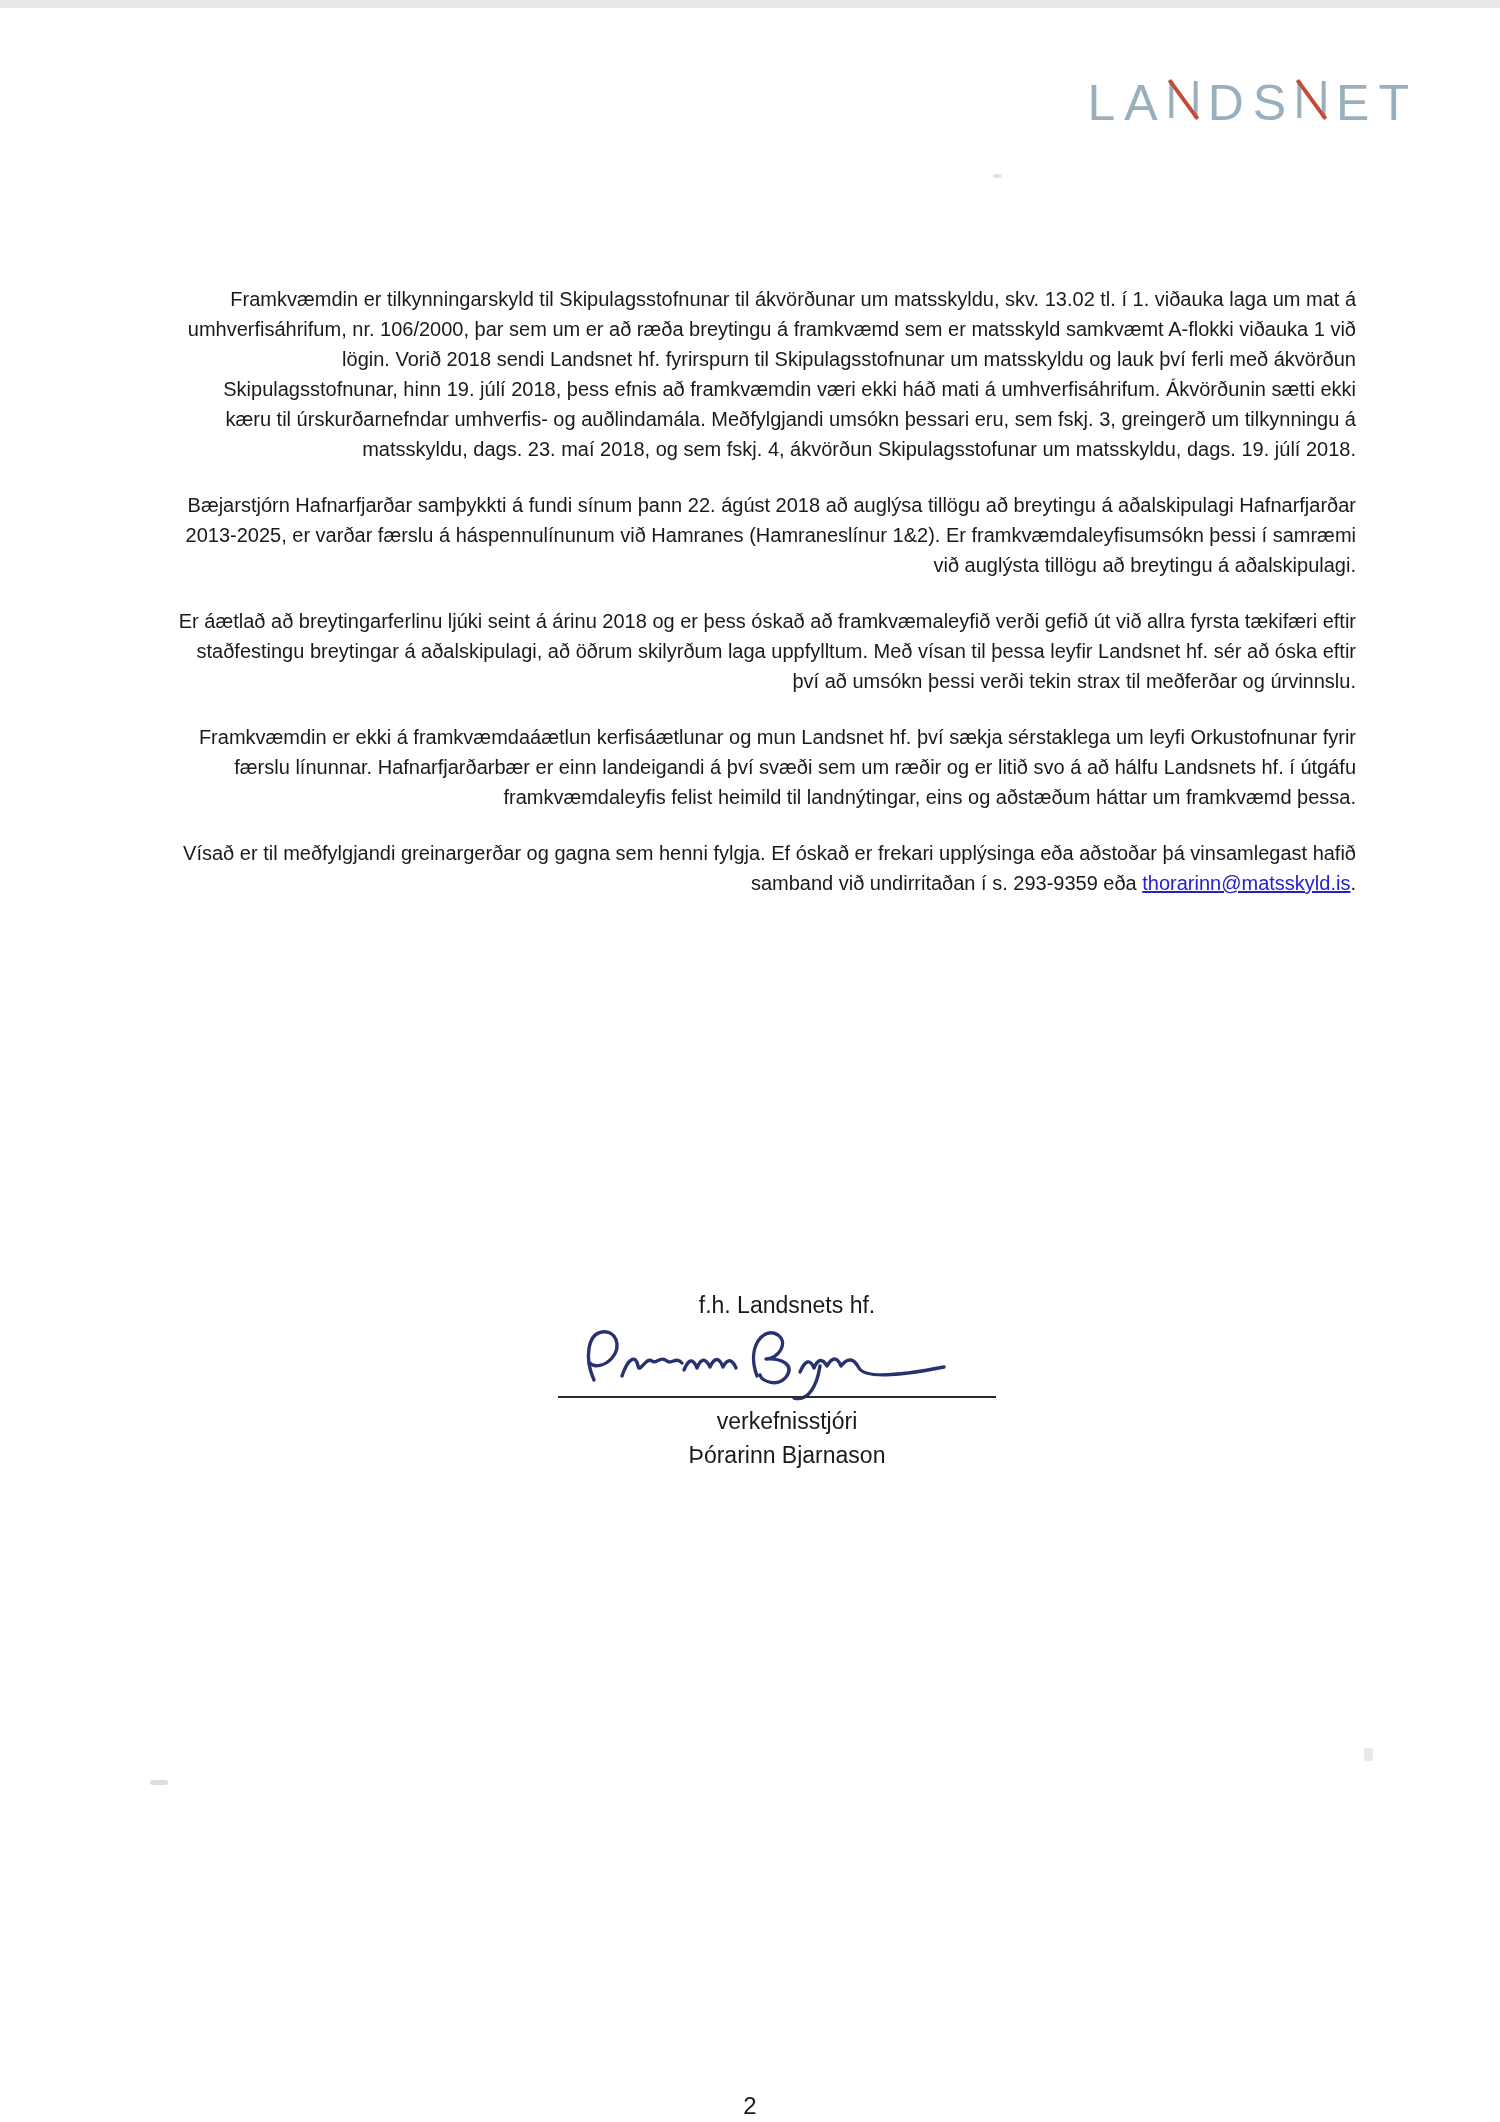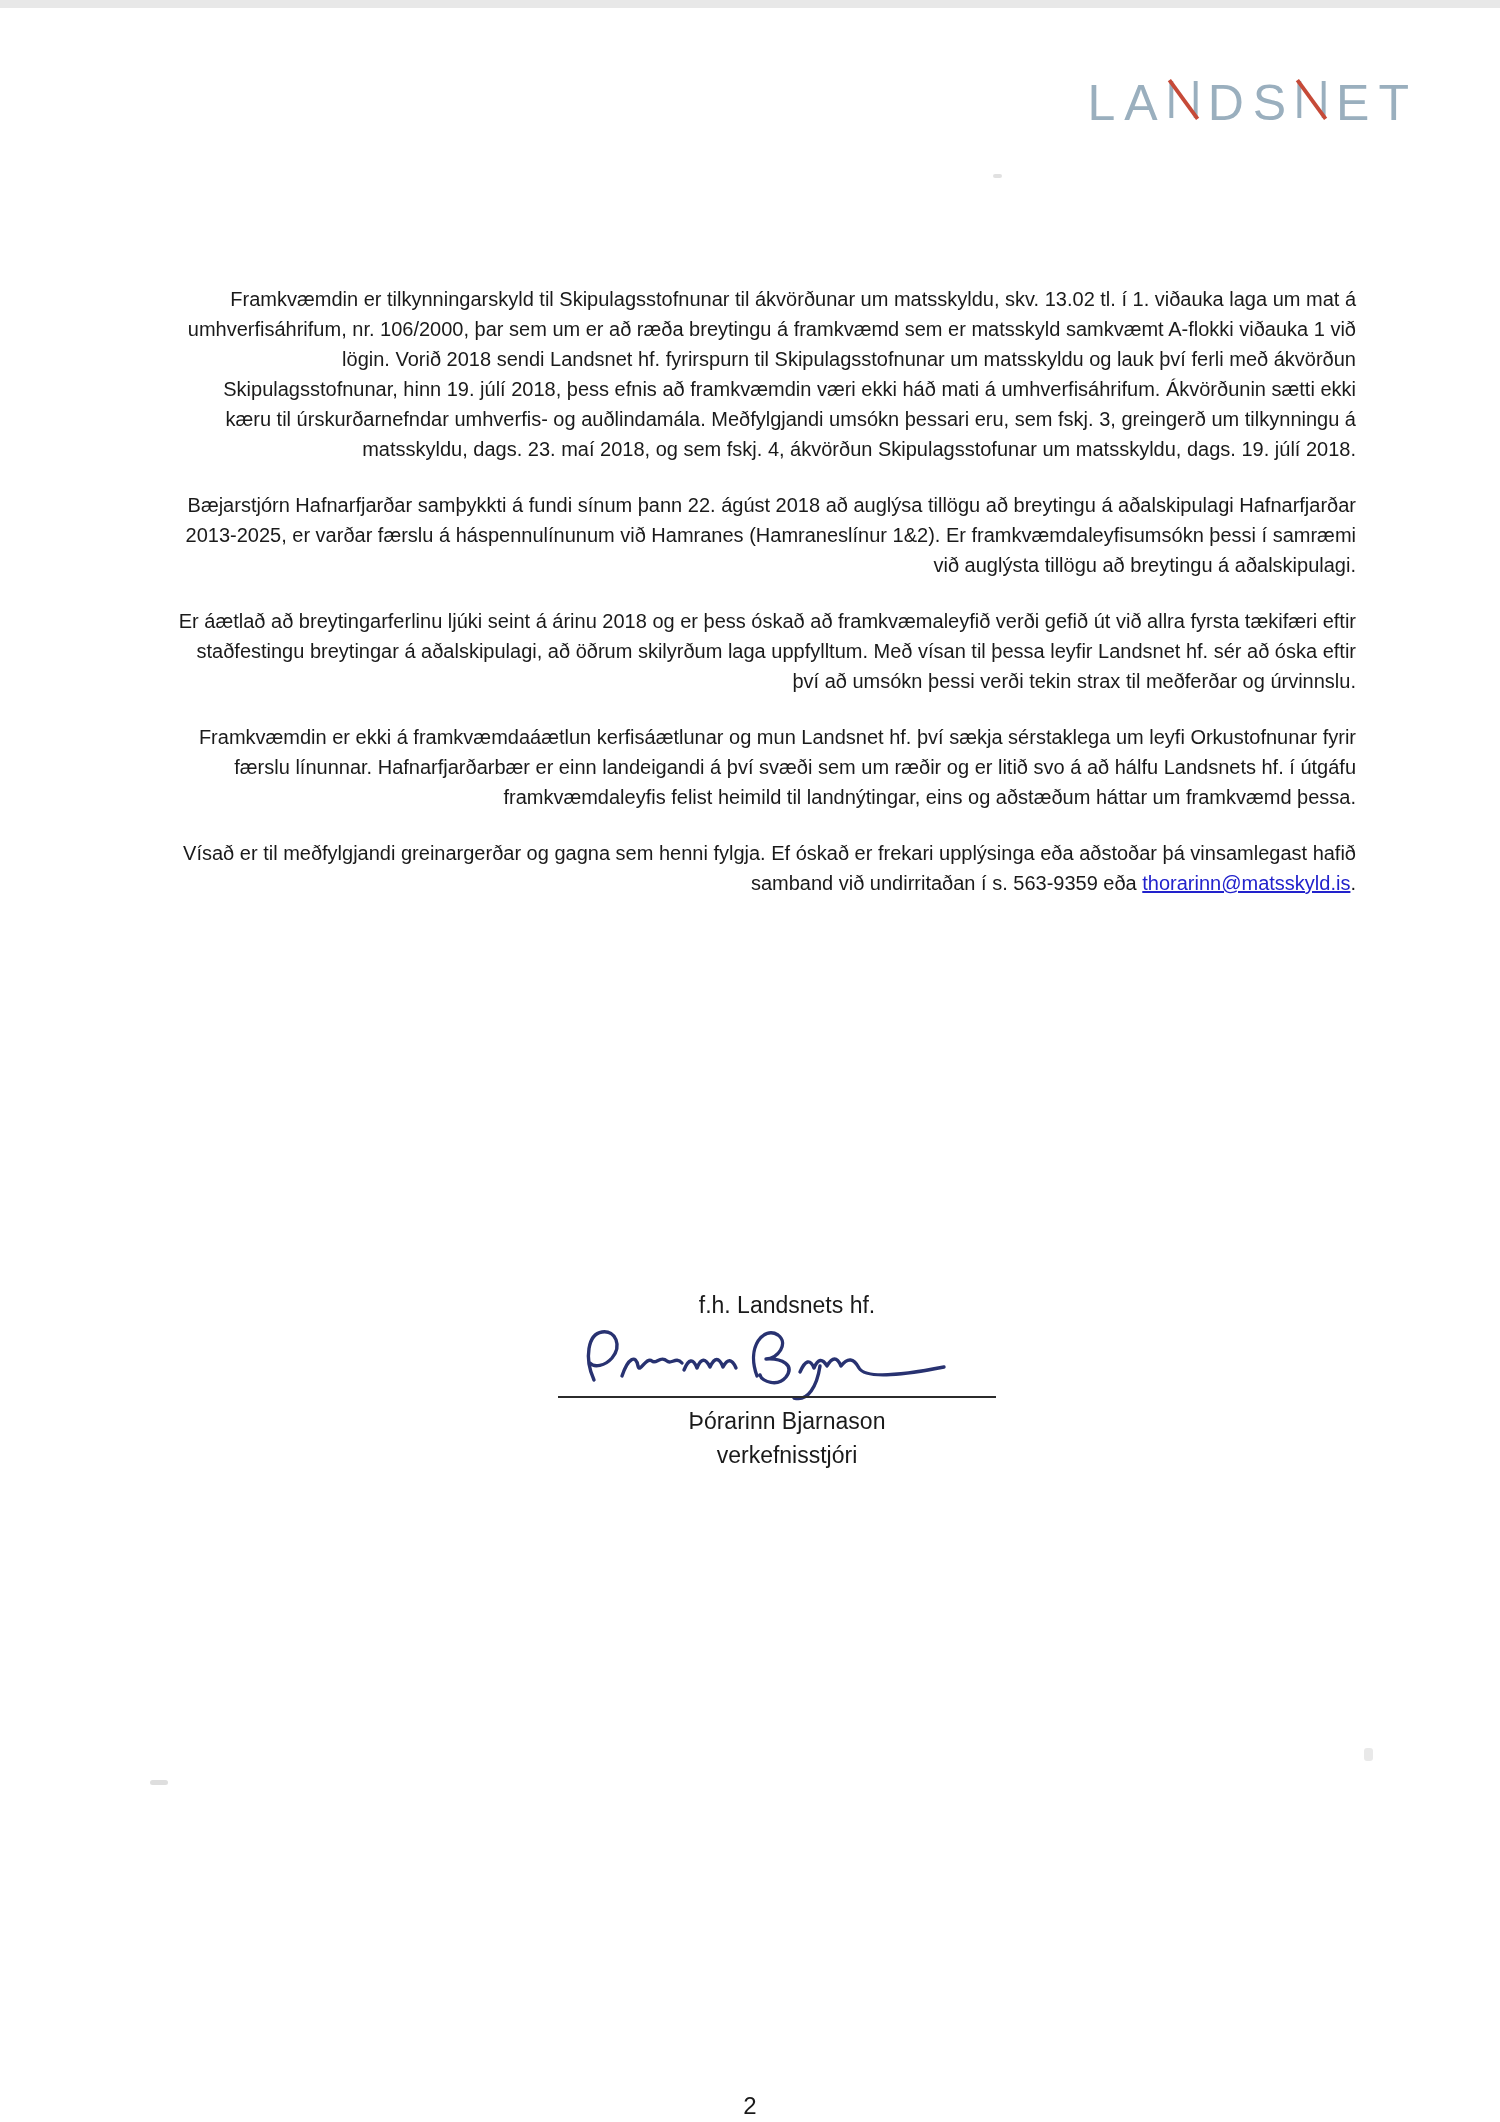--- a/index.html
+++ b/index.html
@@ -134,40 +134,40 @@
       <line x1="0.5" y1="-1" x2="29.5" y2="39" stroke="var(--logo-accent, #C64A38)" stroke-width="4"></line>
     </svg>
     <span class="logo-letter">ET</span>
   </div>
 
   <div class="content">
     <p class="para">Framkvæmdin er tilkynningarskyld til Skipulagsstofnunar til ákvörðunar um matsskyldu, skv. 13.02 tl. í 1. viðauka laga um mat á umhverfisáhrifum, nr. 106/2000, þar sem um er að ræða breytingu á framkvæmd sem er matsskyld samkvæmt A-flokki viðauka 1 við lögin. Vorið 2018 sendi Landsnet hf. fyrirspurn til Skipulagsstofnunar um matsskyldu og lauk því ferli með ákvörðun Skipulagsstofnunar, hinn 19. júlí 2018, þess efnis að framkvæmdin væri ekki háð mati á umhverfisáhrifum. Ákvörðunin sætti ekki kæru til úrskurðarnefndar umhverfis- og auðlindamála. Meðfylgjandi umsókn þessari eru, sem fskj. 3, greingerð um tilkynningu á matsskyldu, dags. 23. maí 2018, og sem fskj. 4, ákvörðun Skipulagsstofunar um matsskyldu, dags. 19. júlí 2018.</p>
     <p class="para">Bæjarstjórn Hafnarfjarðar samþykkti á fundi sínum þann 22. ágúst 2018 að auglýsa tillögu að breytingu á aðalskipulagi Hafnarfjarðar 2013-2025, er varðar færslu á háspennulínunum við Hamranes (Hamraneslínur 1&amp;2). Er framkvæmdaleyfisumsókn þessi í samræmi við auglýsta tillögu að breytingu á aðalskipulagi.</p>
     <p class="para">Er áætlað að breytingarferlinu ljúki seint á árinu 2018 og er þess óskað að framkvæmaleyfið verði gefið út við allra fyrsta tækifæri eftir staðfestingu breytingar á aðalskipulagi, að öðrum skilyrðum laga uppfylltum. Með vísan til þessa leyfir Landsnet hf. sér að óska eftir því að umsókn þessi verði tekin strax til meðferðar og úrvinnslu.</p>
     <p class="para">Framkvæmdin er ekki á framkvæmdaáætlun kerfisáætlunar og mun Landsnet hf. því sækja sérstaklega um leyfi Orkustofnunar fyrir færslu línunnar. Hafnarfjarðarbær er einn landeigandi á því svæði sem um ræðir og er litið svo á að hálfu Landsnets hf. í útgáfu framkvæmdaleyfis felist heimild til landnýtingar, eins og aðstæðum háttar um framkvæmd þessa.</p>
-    <p class="para"><span>Vísað er til meðfylgjandi greinargerðar og gagna sem henni fylgja. Ef óskað er frekari upplýsinga eða aðstoðar þá vinsamlegast hafið samband við undirritaðan í s. 563-9359 eða </span><a class="email">thorarinn@matsskyld.is</a><span>.</span></p>
+    <p class="para"><span>Vísað er til meðfylgjandi greinargerðar og gagna sem henni fylgja. Ef óskað er frekari upplýsinga eða aðstoðar þá vinsamlegast hafið samband við undirritaðan í s. 293-9359 eða </span><a class="email">thorarinn@matsskyld.is</a><span>.</span></p>
   </div>
 
   <div class="closing">
     <p>f.h. Landsnets hf.</p>
 
     <div class="sig-area">
       <svg class="signature-svg" viewBox="0 0 410 100" fill="none" stroke="var(--ink, #283271)" stroke-width="3.4" stroke-linecap="round" stroke-linejoin="round">
         <path d="M22,66 C12,44 16,20 30,18 C44,16 50,32 40,44 C33,52 22,54 18,49"></path>
         <path d="M50,62 C56,44 64,40 66,52 C68,60 74,42 80,47 C84,51 88,41 95,47 C99,51 104,42 110,49"></path>
         <path d="M112,56 q7,-17 13,-2 q6,-15 13,-1 q7,-15 13,0 q7,-13 13,1"></path>
         <path d="M185,62 C174,32 192,12 206,21 C217,29 206,45 194,45 C210,44 223,51 214,63 C206,73 190,68 188,61"></path>
         <path d="M228,58 q8,-18 14,-4 q6,-14 13,-2 q8,-14 14,0 q10,-13 18,2 C294,66 336,60 372,53"></path>
         <path d="M248,52 C245,72 236,88 222,84"></path>
       </svg>
       <div class="sig-line"></div>
     </div>
 
+    <p>verkefnisstjóri</p>
     <p>Þórarinn Bjarnason</p>
-    <p>verkefnisstjóri</p>
   </div>
 
   <div class="page-number">2</div>
   <div class="scan-bottom-line"></div>
   <div class="scan-artifact artifact-top"></div>
   <div class="scan-artifact artifact-left"></div>
   <div class="scan-artifact artifact-right"></div>
 
 </div>
 

